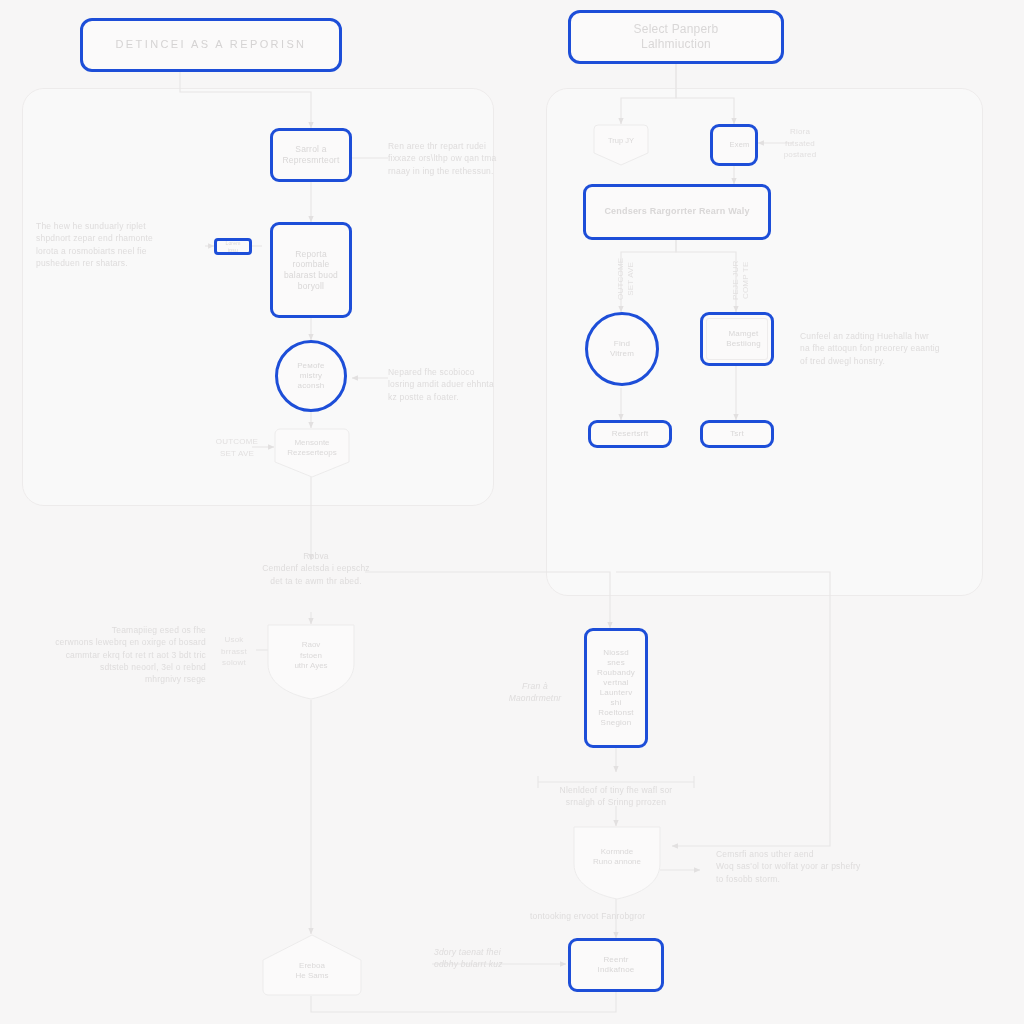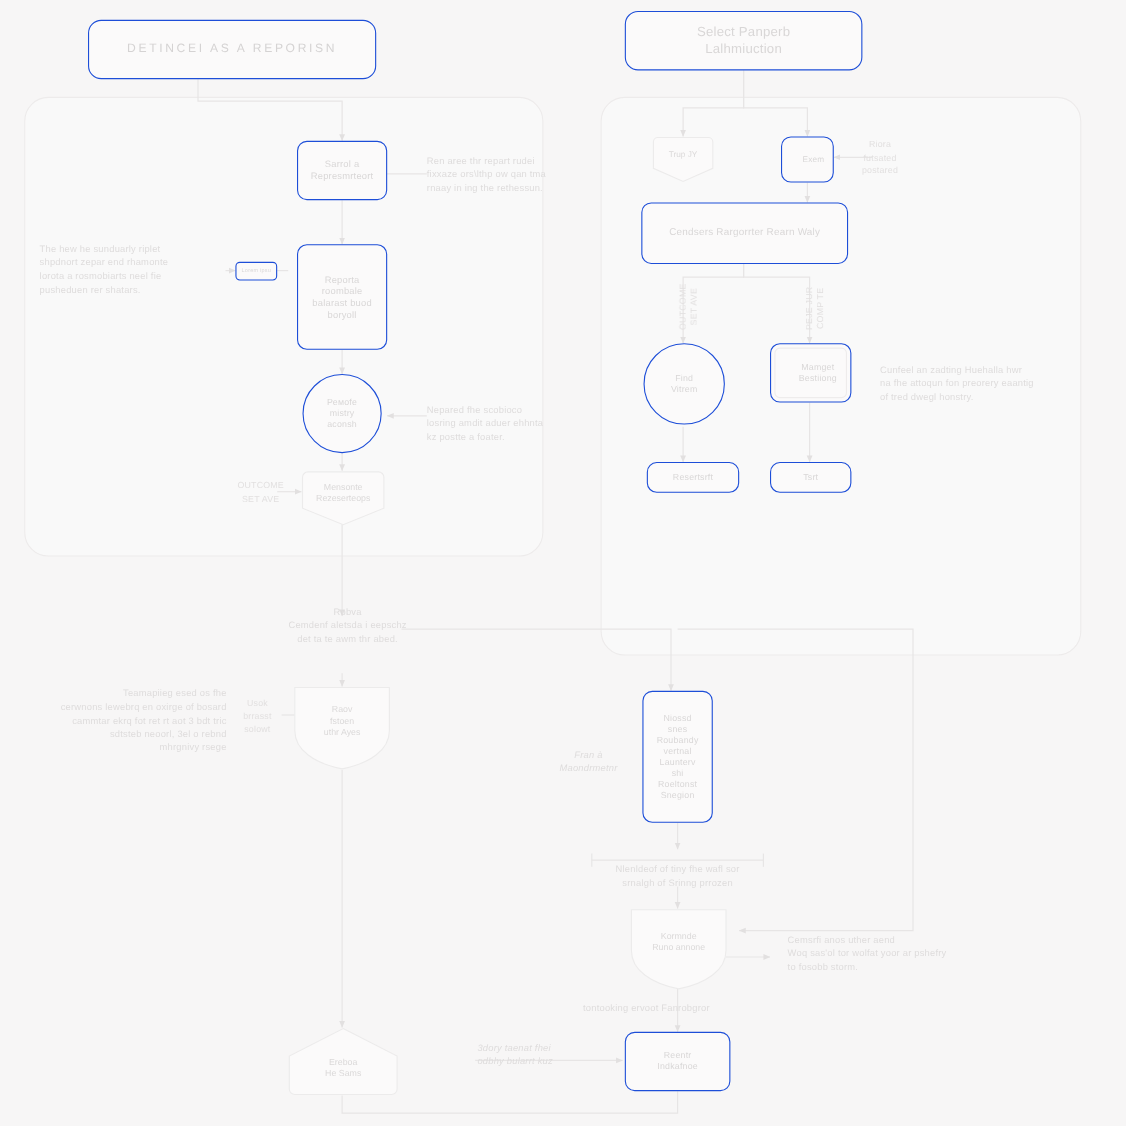--- a/index.html
+++ b/index.html
@@ -13,21 +13,21 @@
   #stage{position:absolute;inset:0;width:1024px;height:1024px;}
 
   
   .node{
     position:absolute;
     box-sizing:border-box;
     display:flex;align-items:center;justify-content:center;
     text-align:center;
     color:#d9d7d7;
     background:#fbfafa;
-    border:1px solid #1d4ed8;
+    border:3px solid #1d4ed8;
     line-height:1.25;
     letter-spacing:.2px;
     filter:blur(.55px);
     padding:2px 4px;
     overflow:hidden;
   }
   .rrect{border-radius:9px;}
   .rrect-lg{border-radius:12px;}
   .circle{border-radius:50%;}
   .sub{border-radius:9px;box-shadow:inset 0 0 0 3px #fbfafa, inset 0 0 0 4px #eeecec;padding-left:17px;}
@@ -180,21 +180,21 @@
     </svg>
     <div class="cap" style="font-size:7.5px;padding-bottom:8px;">Trup JY</div>
   </div>
 
   <div class="node rrect" style="left:710px;top:124px;width:48px;height:42px;font-size:7.5px;padding-left:15px;">Exem</div>
 
   <div class="label tiny" style="left:772px;top:126px;width:56px;text-align:center;white-space:pre-line;">Riora
 futsated
 postared</div>
 
-  <div class="node rrect" style="left:583px;top:184px;width:188px;height:56px;font-size:9px;">Cendsers Rargorrter Rearn Waly</div>
+  <div class="node rrect" style="left:583px;top:184px;width:188px;height:56px;font-size:9px;font-weight:bold;">Cendsers Rargorrter Rearn Waly</div>
 
   <div class="label tiny rot" style="left:616px;top:300px;text-align:center;white-space:pre-line;line-height:1.2;">OUTCOME
 SET AVE</div>
 
   <div class="label tiny rot" style="left:731px;top:300px;text-align:center;white-space:pre-line;line-height:1.2;">PEJE JUR
 COMP TE</div>
 
   <div class="node circle" style="left:585px;top:312px;width:74px;height:74px;font-size:8px;white-space:pre-line;">Find
 Vitrem</div>
 

